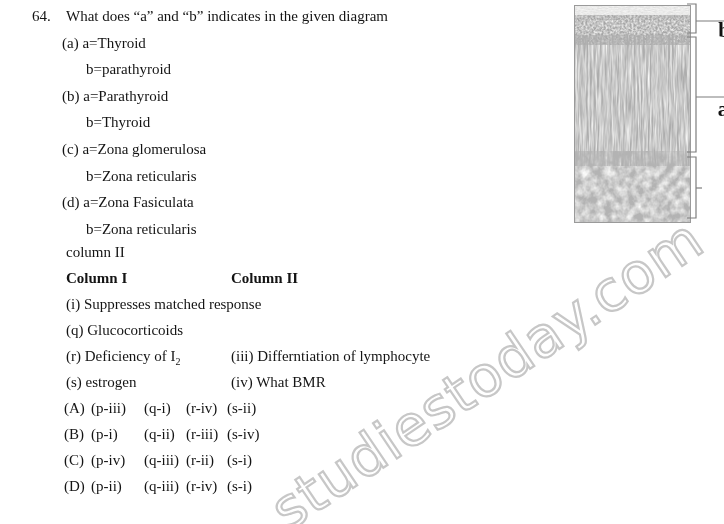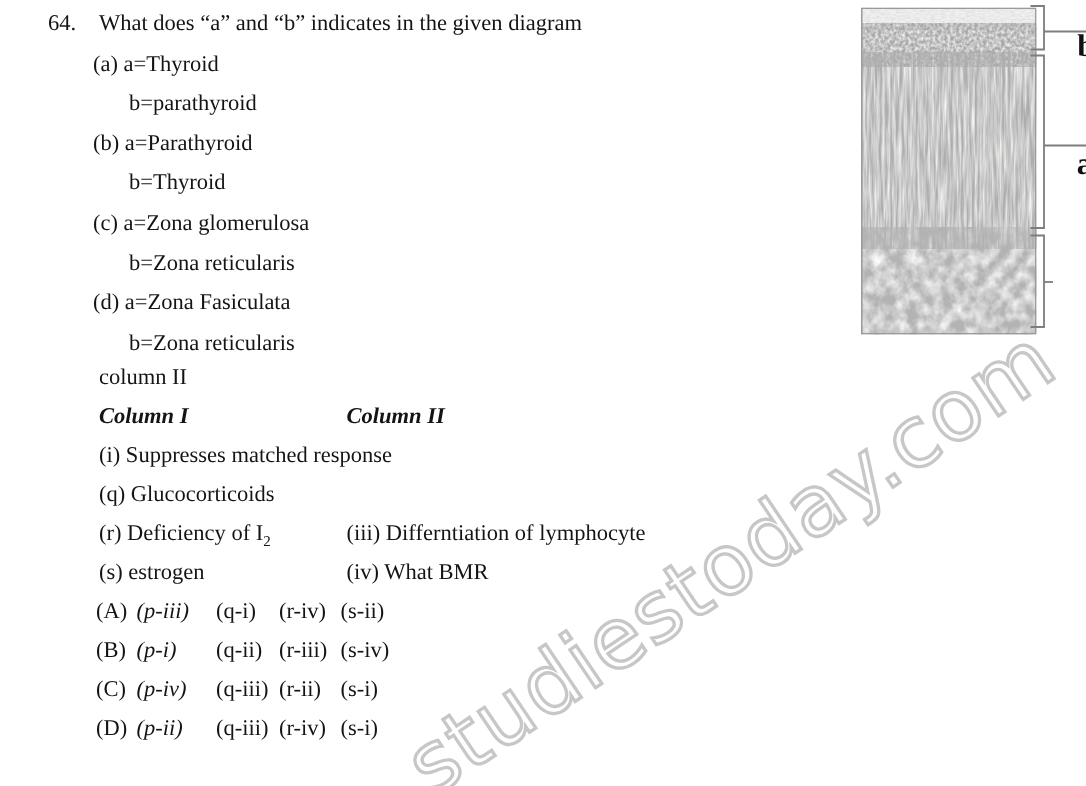--- a/index.html
+++ b/index.html
@@ -15,29 +15,29 @@
   }
   .abs{position:absolute;}
   
   #q64{left:18px;top:3px;width:540px;line-height:26.6px;}
   #q65{left:18px;top:239px;width:690px;line-height:26px;}
   .qline{display:flex;}
   .qnum{width:34px;flex:0 0 auto;}
   .opt{margin-left:30px;}
   .optb{margin-left:54px;}
   .wrapline{margin-left:34px;}
-  .bold{font-weight:bold;font-style:italic;}
+  .bold{font-weight:bold;}
   
   .trow{display:flex;margin-left:34px;}
   .trow .c1{width:165px;flex:0 0 auto;}
   sub.iod{font-size:10px;vertical-align:-4px;line-height:0;}
   
   .ans{display:flex;margin-left:32px;white-space:nowrap;}
   .ans .al{min-width:27px;}
-  .ans .cp{min-width:53px;font-style:italic;}
+  .ans .cp{min-width:53px;}
   .ans .cq{min-width:42px;}
   .ans .cr{min-width:41px;}
   
   #diagram{left:560px;top:5px;width:117px;height:218px;z-index:1;}
   #brackets{left:668px;top:0;width:56px;height:230px;z-index:2;}
   .dlabel{
     position:absolute;z-index:2;width:16px;text-align:center;
     font-weight:bold;font-size:21px;line-height:22px;
     font-family:"Liberation Serif","DejaVu Serif",serif;color:#111;
   }

